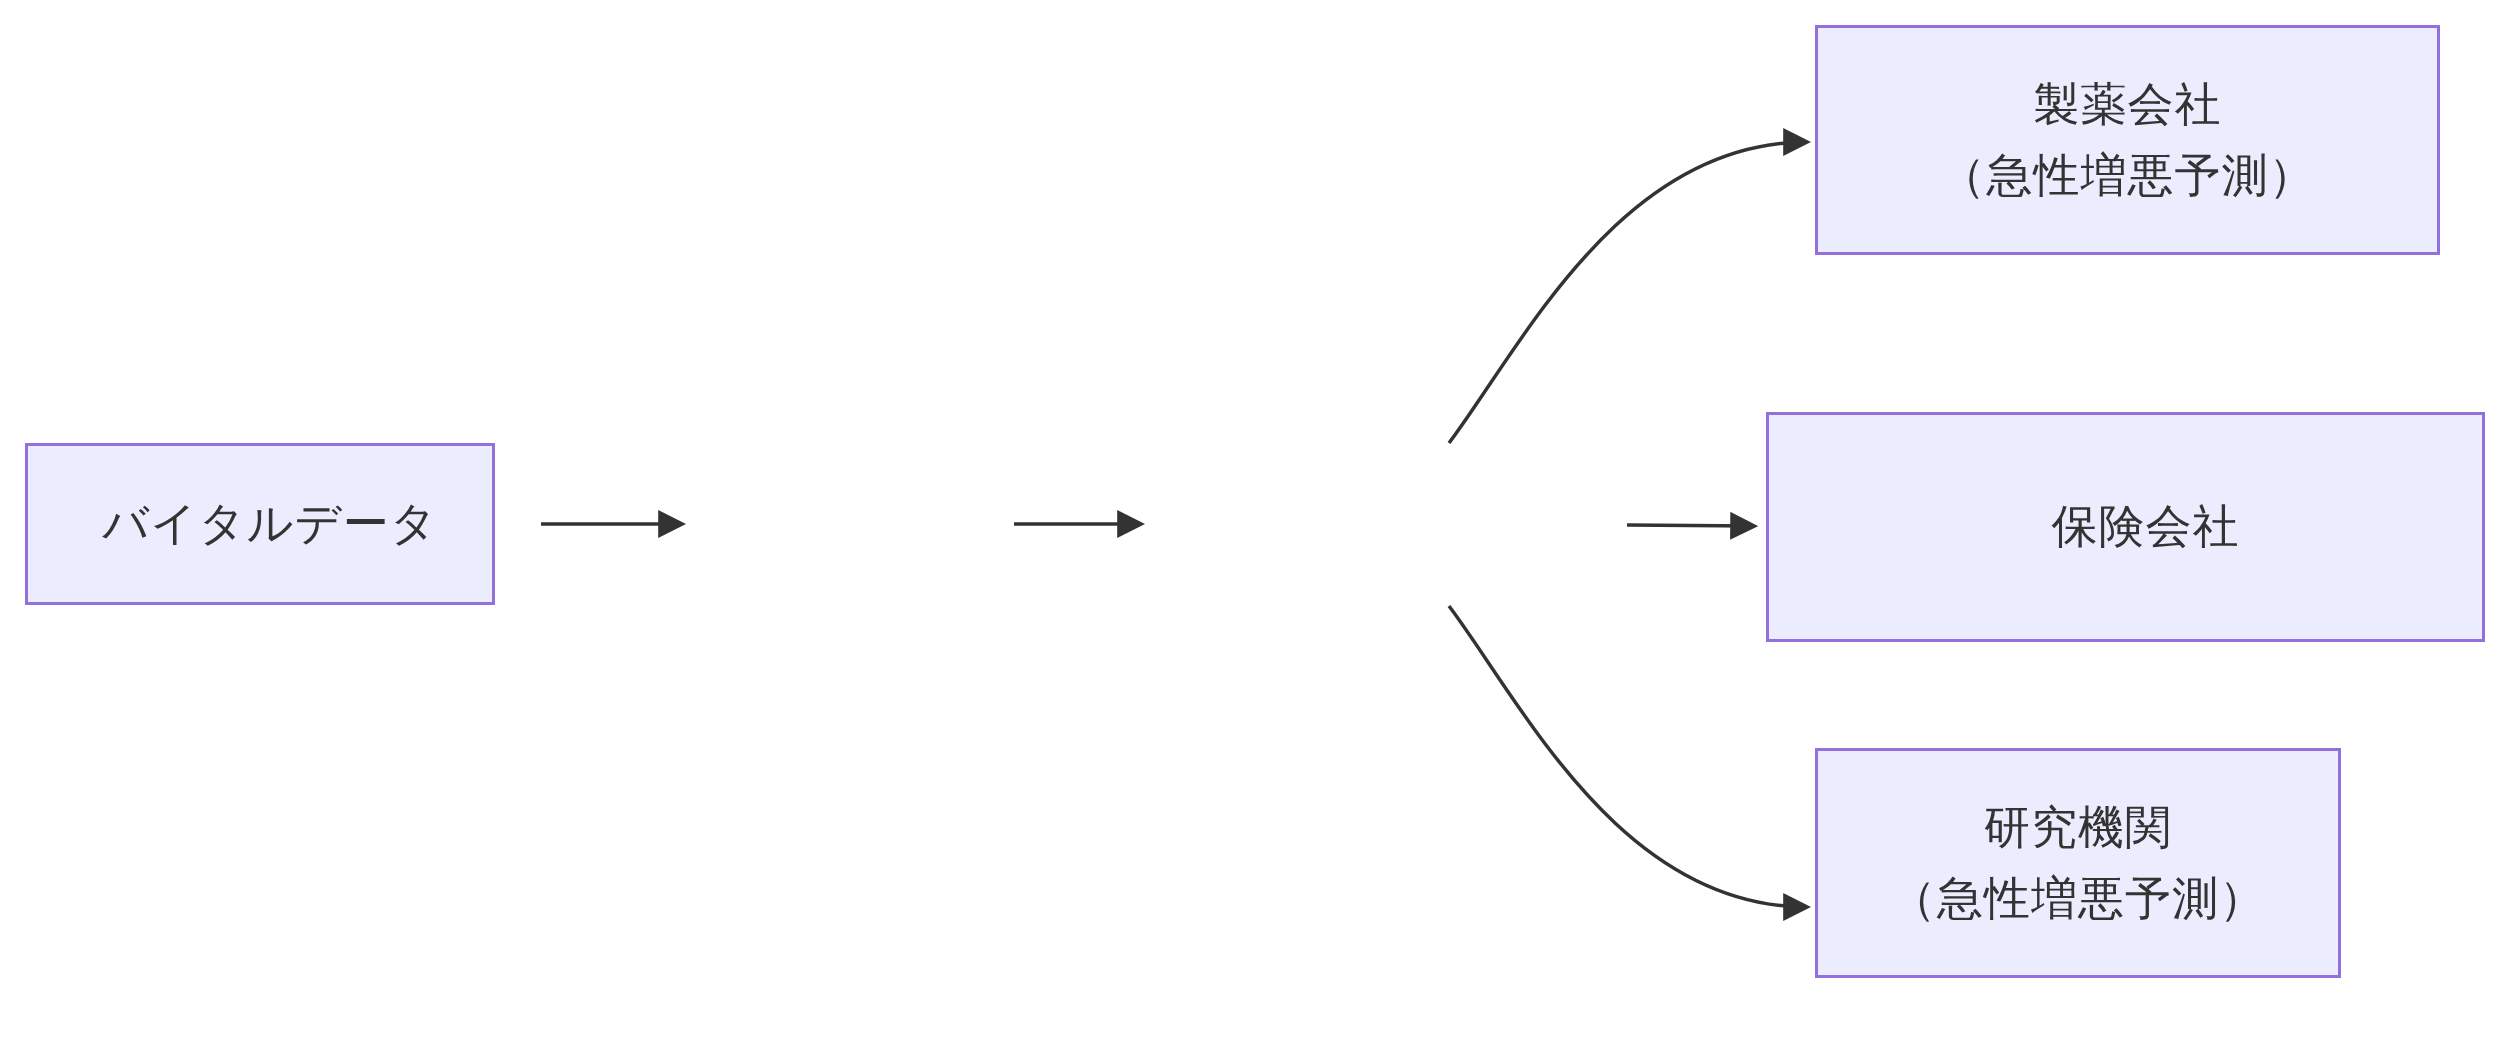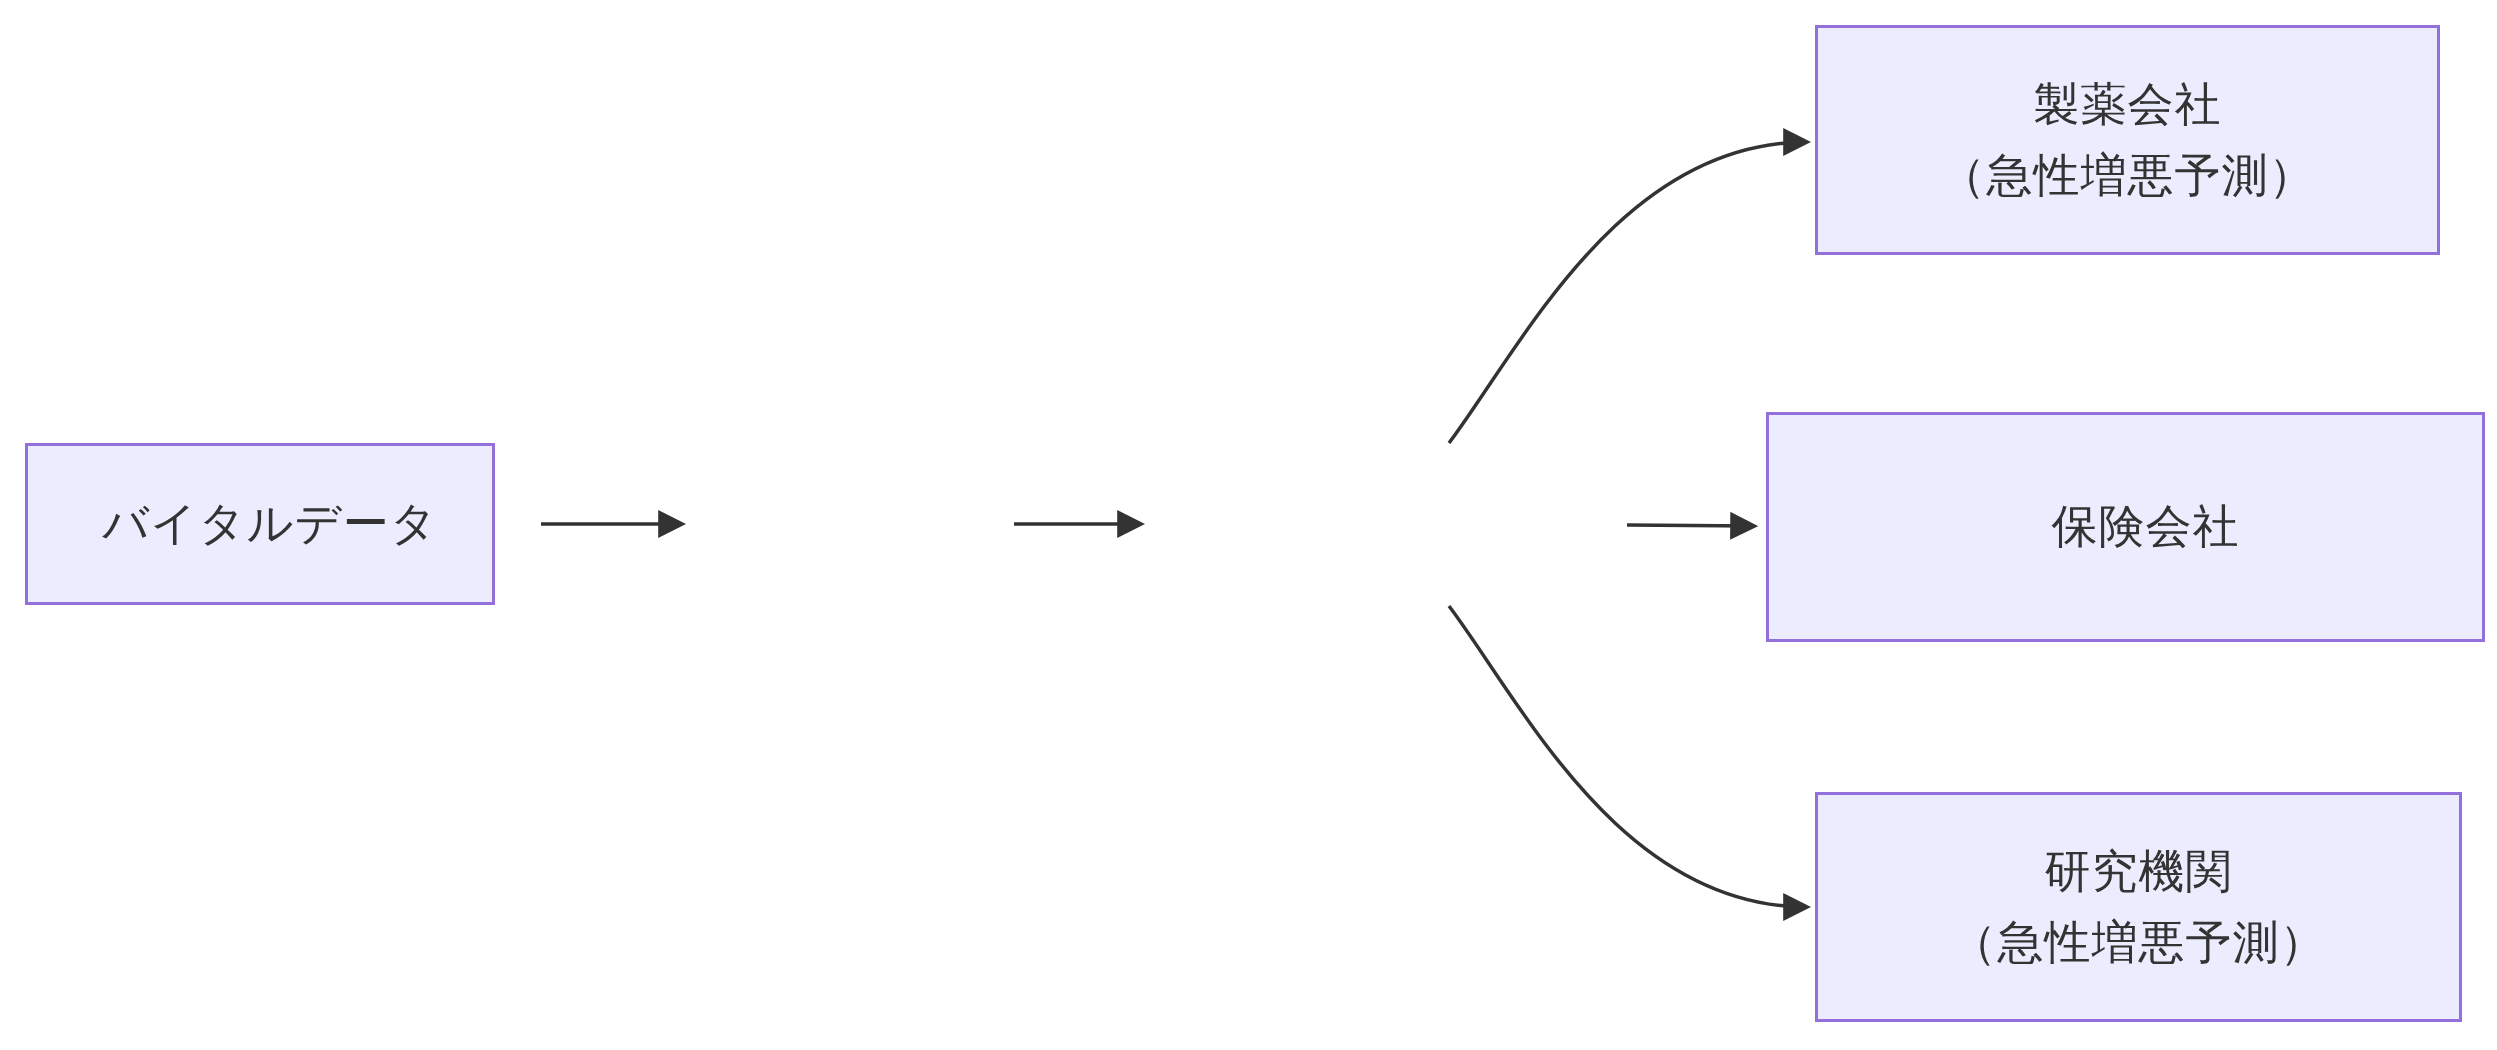--- a/index.html
+++ b/index.html
@@ -45,21 +45,21 @@
     z-index: 1;
     letter-spacing: 1px;
   }
   .node span { display: block; white-space: nowrap; }
   
   #node-vital      { left: 25px;   top: 443px; width: 470px; height: 162px; padding-left: 20px; }
   #node-ai         { left: 690px;  top: 443px; width: 322px; height: 162px; }
   #node-predict    { left: 1149px; top: 442px; width: 476px; height: 165px; }
   #node-pharma     { left: 1815px; top: 25px;  width: 625px; height: 230px; }
   #node-insurance  { left: 1766px; top: 412px; width: 719px; height: 230px; padding-left: 40px; }
-  #node-research   { left: 1815px; top: 792px; width: 647px; height: 230px; }
+  #node-research   { left: 1815px; top: 748px; width: 526px; height: 230px; }
 </style>
 </head>
 <body>
 
 <div class="canvas">
 
   <svg class="edge-layer" viewBox="0 0 2497 1050" xmlns="http://www.w3.org/2000/svg">
     <defs>
       <marker id="arrowhead" viewBox="0 0 10 10" refX="8.5" refY="5" markerWidth="8" markerHeight="8" orient="auto-start-reverse">
         <path d="M0,0 L10,5 L0,10 z" fill="#333333"></path>

